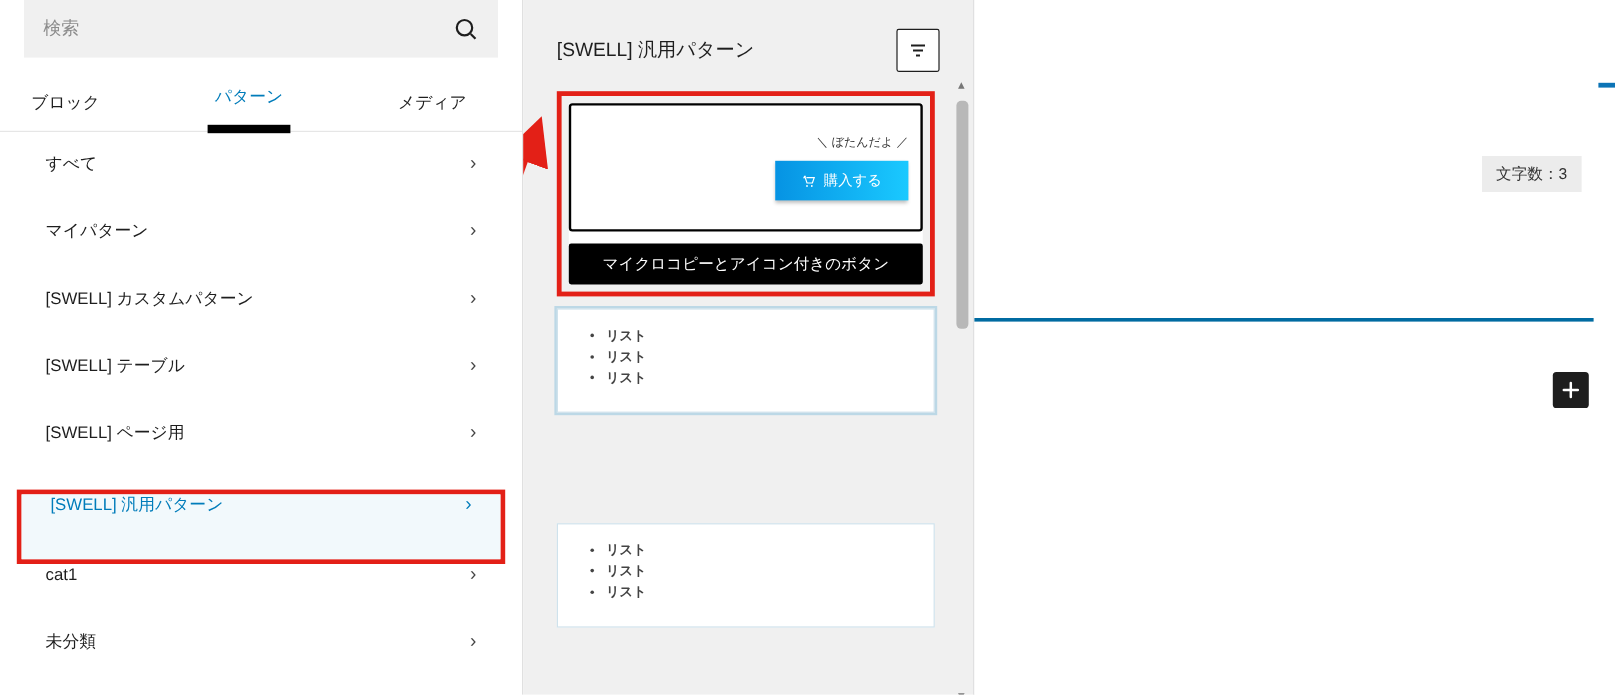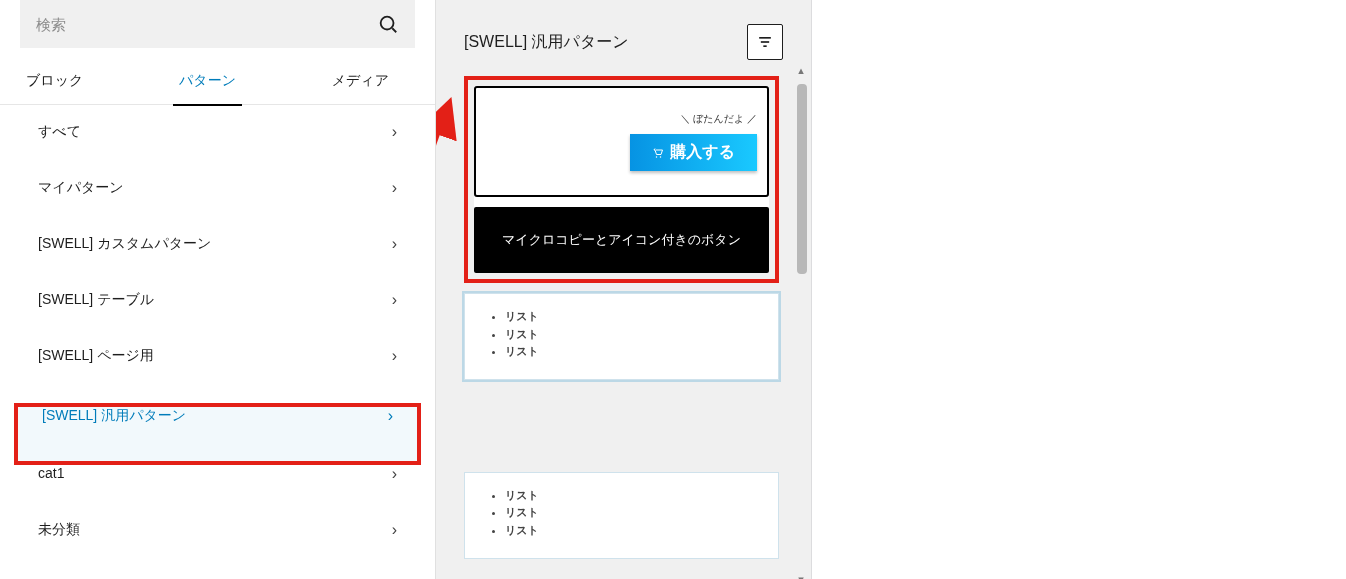--- a/index.html
+++ b/index.html
@@ -7,21 +7,21 @@
   .root { display: flex; height: 100%; }
 
   
   .left-col { width: 436px; background: #fff; border-right: 1px solid #e0e0e0; display: flex; flex-direction: column; }
   .search-wrap { margin: 0 20px 6px 20px; background: #f0f0f0; display: flex; align-items: center; height: 48px; padding: 0 16px; }
   .search-wrap input { flex: 1; border: none; background: transparent; font-size: 15px; color: #757575; outline: none; }
   .search-wrap input::placeholder { color: #8c8c8c; }
   .search-icon { width: 22px; height: 22px; color: #1e1e1e; }
   .tabs { display: flex; align-items: flex-end; justify-content: space-between; padding: 18px 40px 0 20px; border-bottom: 1px solid #e6e6e6; }
   .tab { font-size: 14px; color: #1e1e1e; padding: 0 6px 14px 6px; cursor: pointer; }
-  .tab.active { color: #007cba; border-bottom: 2px solid #000000; margin-bottom: -2px; }
+  .tab.active { color: #007cba; border-bottom: 7px solid #000000; margin-bottom: -2px; }
   .cat-list { padding: 18px 0 0 0; overflow-y: auto; }
   .cat-item { display: flex; justify-content: space-between; padding: 0 38px 0 38px; height: 56px; font-size: 14px; color: #1e1e1e; cursor: pointer; }
   .cat-item.active { color: #007cba; background: #f2f9fc; }
   .chevron { font-size: 16px; color: #444; }
   .cat-item.active .chevron { color: #007cba; }
   .cat-highlight { border: 4px solid #e32017; margin: 0 14px; }
   .cat-highlight .cat-item { height: 54px; padding: 0 24px; }
 
   
   .mid-col { width: 376px; background: #f0f0f0; border-right: 1px solid #dcdcde; position: relative; padding: 24px 10px 0 28px; overflow: hidden; }
@@ -37,23 +37,23 @@
 
   .patterns { margin-top: 16px; padding-right: 22px; display: flex; flex-direction: column; gap: 34px; }
   .pattern-card { background: #fff; }
 
   
   .pat1-wrap { border: 4px solid #e32017; padding: 6px; }
   .pat1-preview { border: 2px solid #000; border-radius: 3px; background: #fff; padding: 24px 10px; display: flex; flex-direction: column; align-items: flex-end; gap: 8px; }
   .pat1-micro { font-size: 10px; color: #333; }
   .pat1-micro::before { content: "＼ "; }
   .pat1-micro::after  { content: " ／"; }
-  .pat1-btn { display: inline-flex; align-items: center; gap: 6px; background: linear-gradient(90deg,#0693e3,#1ac9ff); color: #fff; font-size: 16px; font-weight: 700; padding: 8px 22px; box-shadow: 0 2px 3px rgba(0,0,0,.25); }
+  .pat1-btn { display: inline-flex; align-items: center; gap: 6px; background: linear-gradient(90deg,#0693e3,#1ac9ff); color: #fff; font-size: 12px; font-weight: 400; padding: 8px 22px; box-shadow: 0 2px 3px rgba(0,0,0,.25); }
   .pat1-btn svg { width: 12px; height: 12px; fill: #fff; }
-  .pat1-caption { background: #000; color: #fff; text-align: center; font-size: 13px; padding: 24px 0; border-radius: 2px; margin-top: 10px; }
+  .pat1-caption { background: #000; color: #fff; text-align: center; font-size: 13px; padding: 8px 0; border-radius: 2px; margin-top: 10px; }
 
   
   .pat-list { border: 1px solid #cfe2ec; padding: 14px 24px 18px 24px; font-size: 11px; color: #444; font-weight: bold; }
   .pat-list.selected { outline: 2px solid #bcd8e6; }
   .pat-list ul { list-style: disc; padding-left: 16px; }
   .pat-list li { line-height: 1.6; }
   .spacer-below { height: 58px; }
 
   
   .arrow-svg { position: absolute; left: -130px; top: 82px; width: 220px; height: 400px; pointer-events: none; z-index: 50; }
@@ -185,13 +185,25 @@
 
     </div>
 
     <div class="scroll-track">
       <div class="scroll-arrow up">▴</div>
       <div class="scroll-thumb"></div>
       <div class="scroll-arrow down">▾</div>
     </div>
   </div>
 
+  <div class="right-col">
+    <div class="top-hr"></div>
+    <div class="wc-badge">
+      <span>文字数：</span><span>3</span>
+    </div>
+    <div class="blue-rule"></div>
+    <div class="add-btn">
+      <svg viewBox="0 0 24 24">
+          <path d="M12 5v14M5 12h14" stroke="#fff" stroke-width="2.5" stroke-linecap="round"></path>
+        </svg>
+    </div>
+  </div>
 </div>
 
 </body></html>

